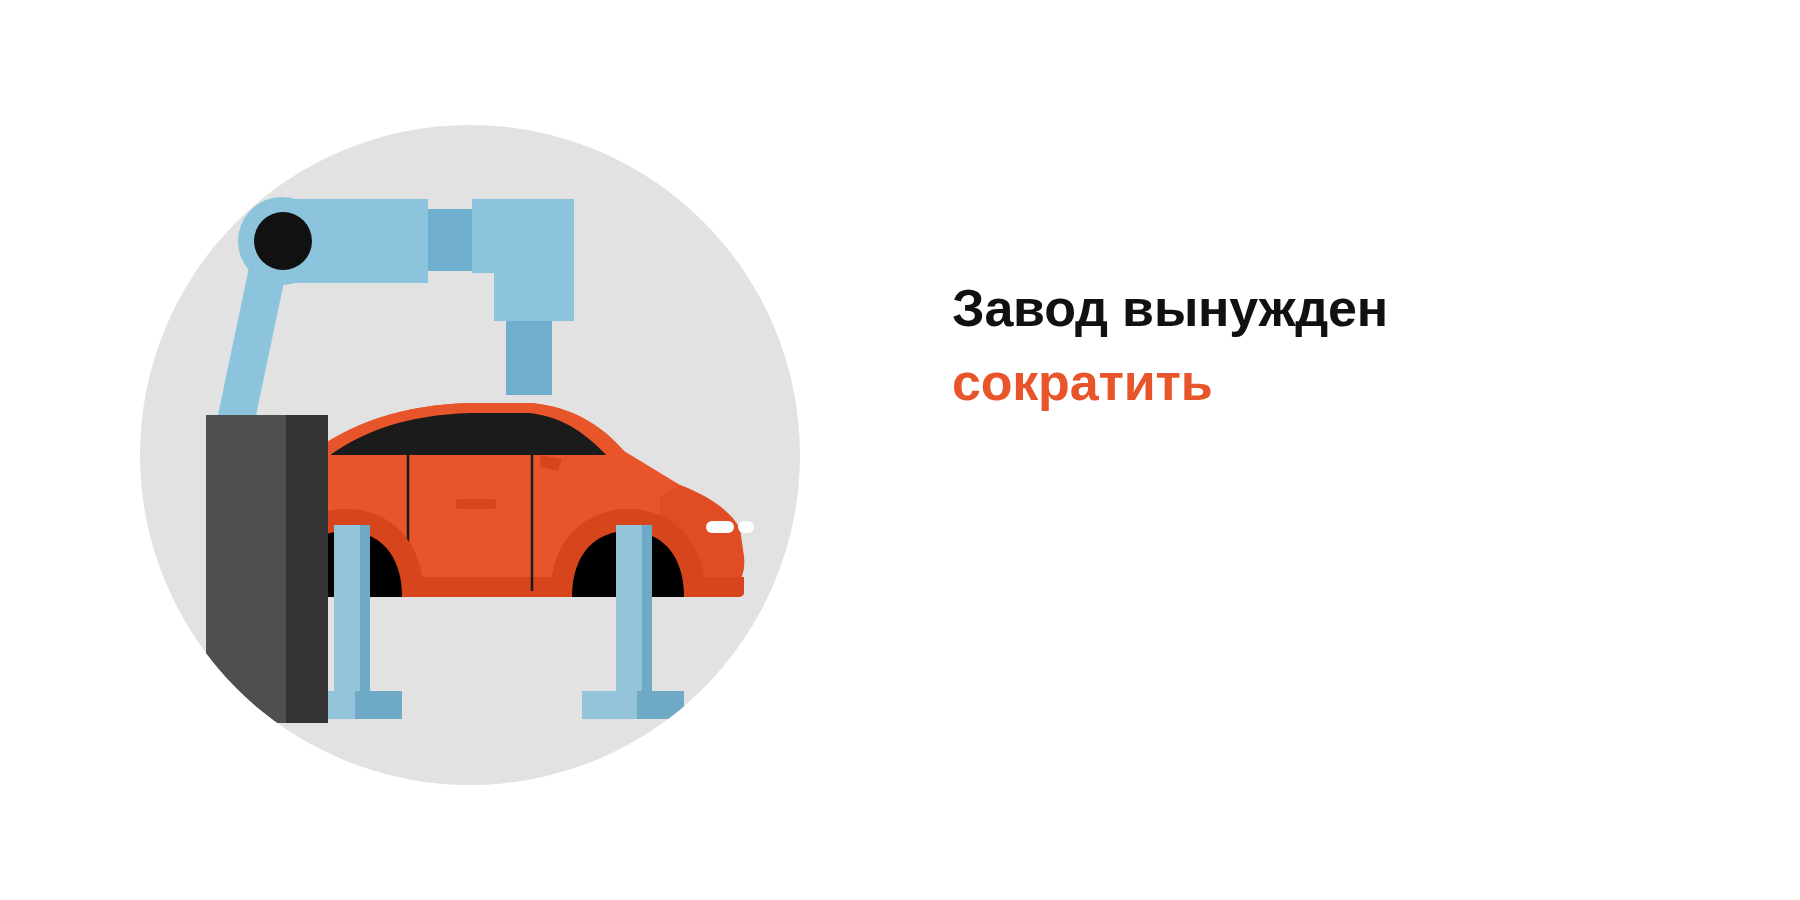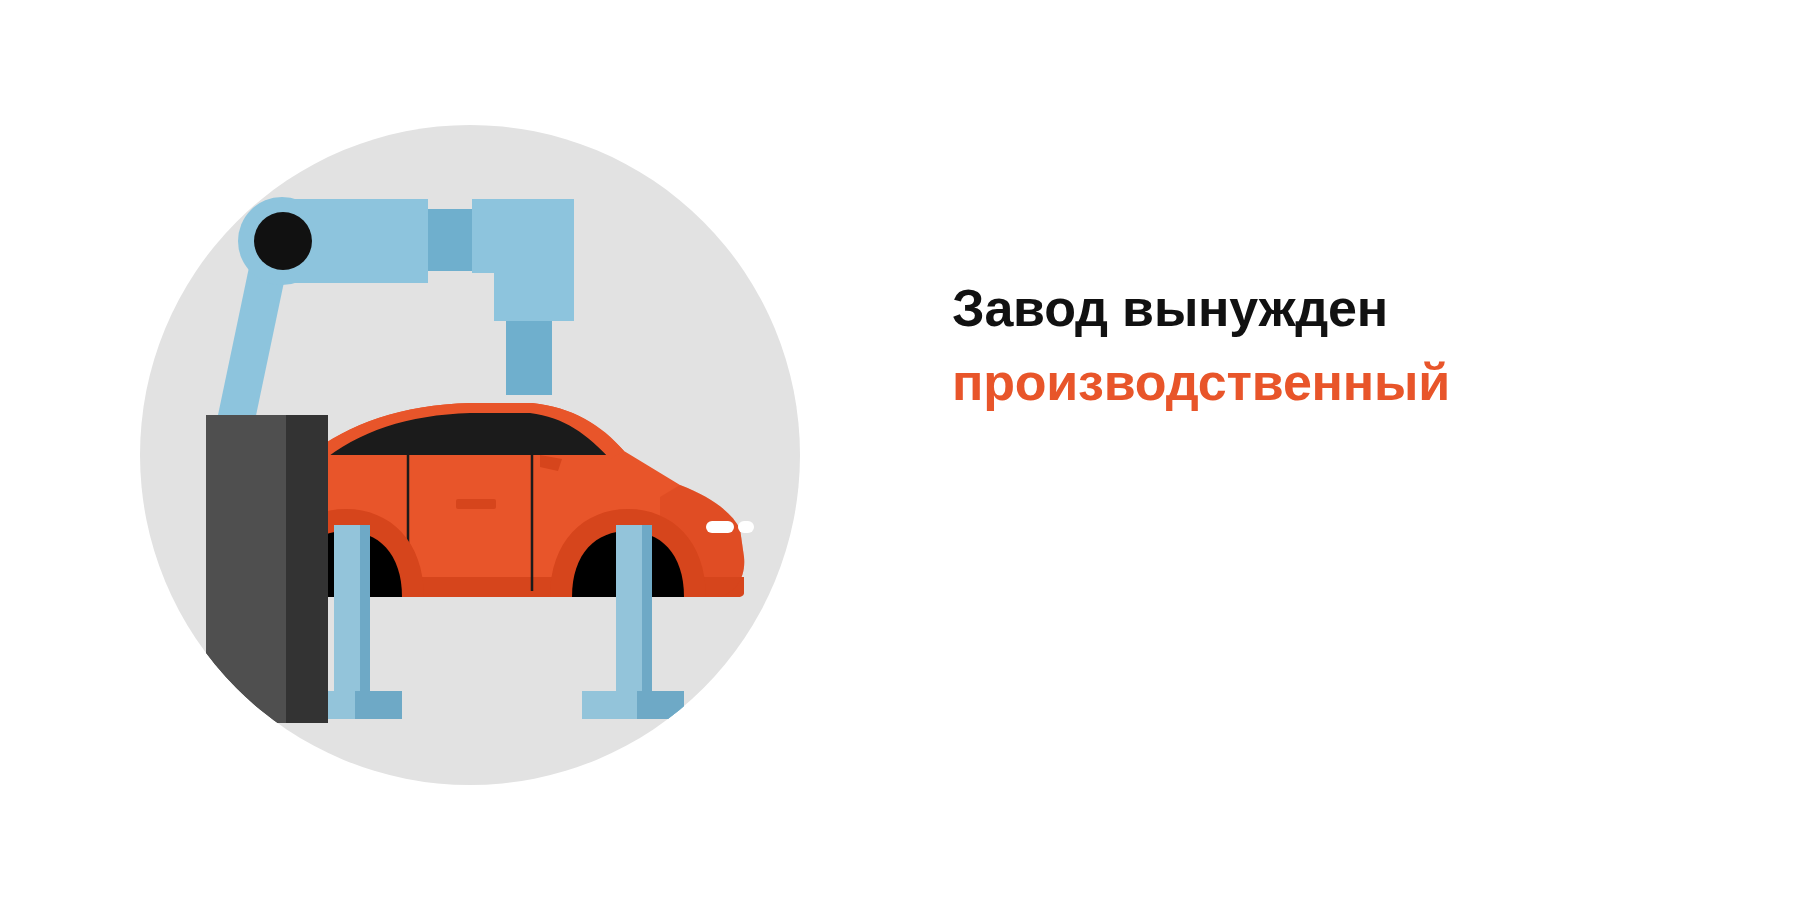--- a/index.html
+++ b/index.html
@@ -198,16 +198,16 @@
           <rect x="66" y="290" width="80" height="308" fill="#4f4f4f"></rect>
           <rect x="146" y="290" width="42" height="308" fill="#333333"></rect>
         </g>
 
       </g>
     </svg>
   </div>
 
   <div class="headline">
     <div class="line dark">Завод вынужден</div>
-    <div class="line accent">производственный</div>
+    <div class="line accent">сократить</div>
   </div>
 
 </div>
 
 </body></html>

